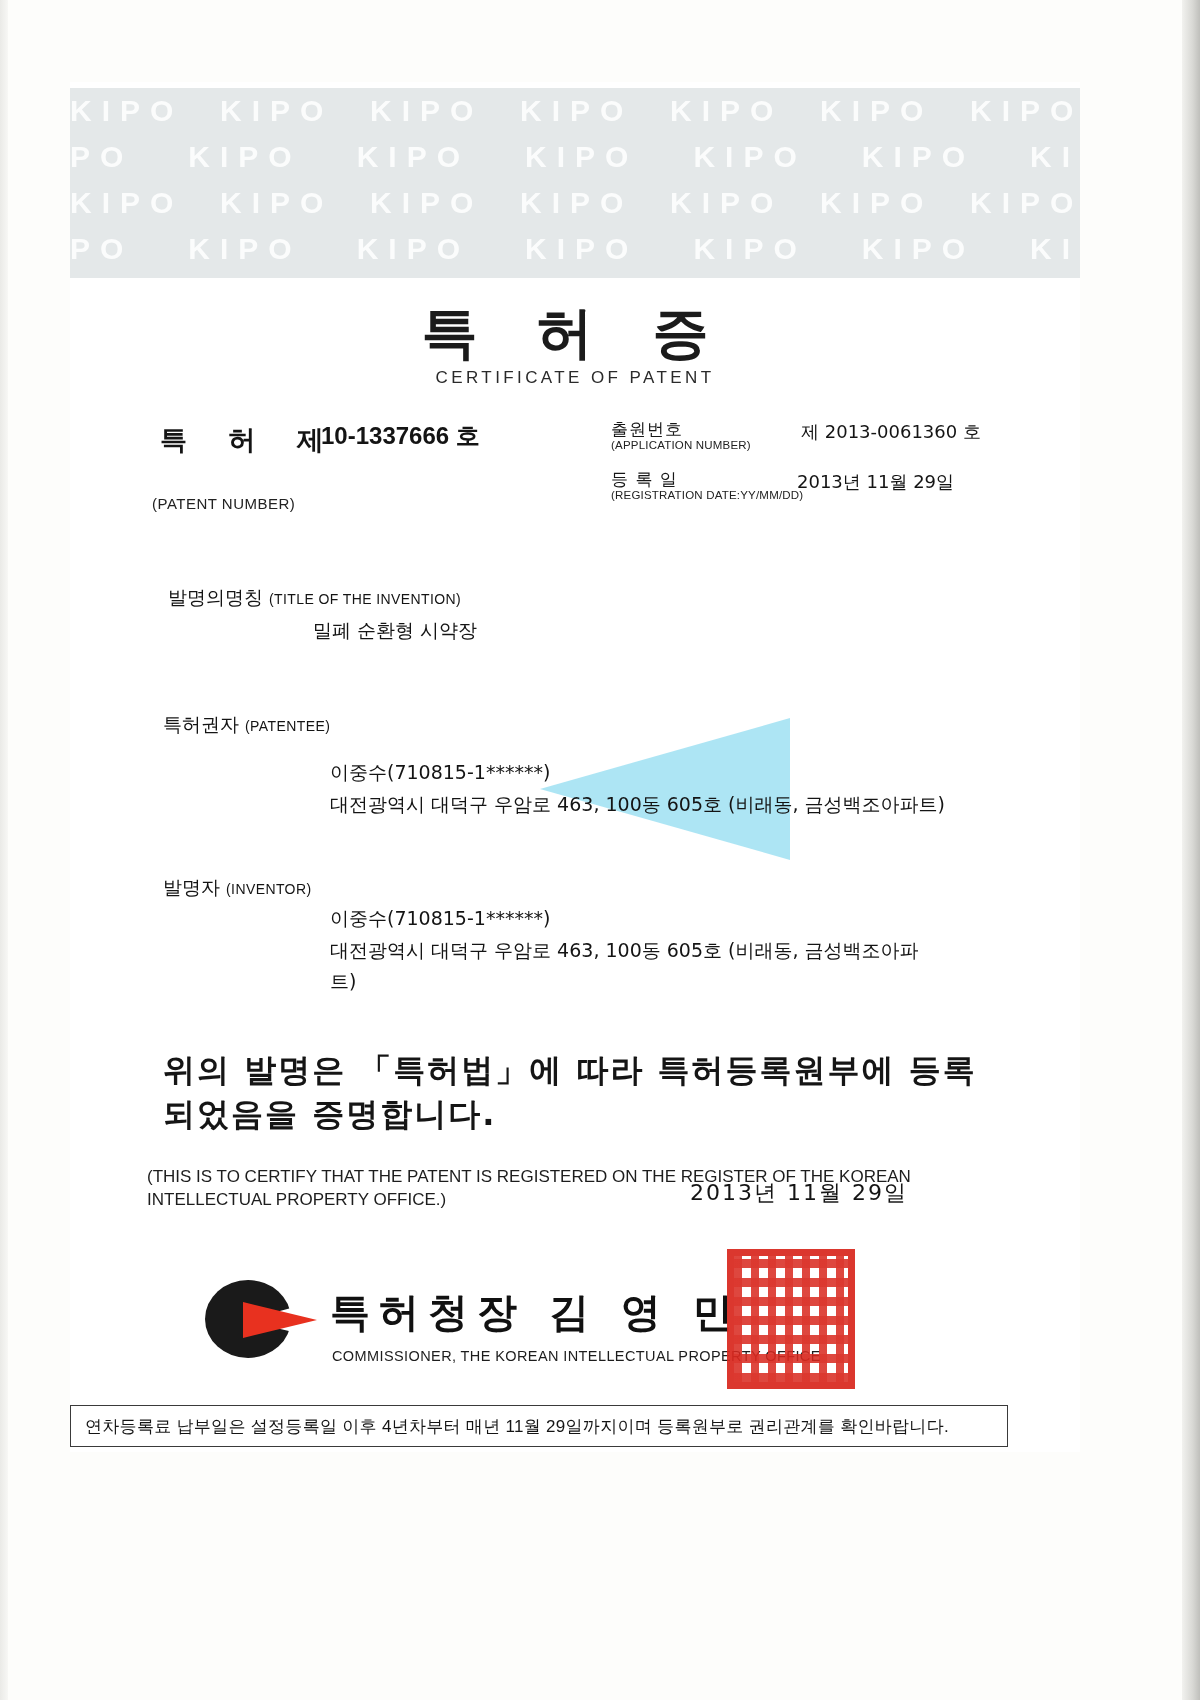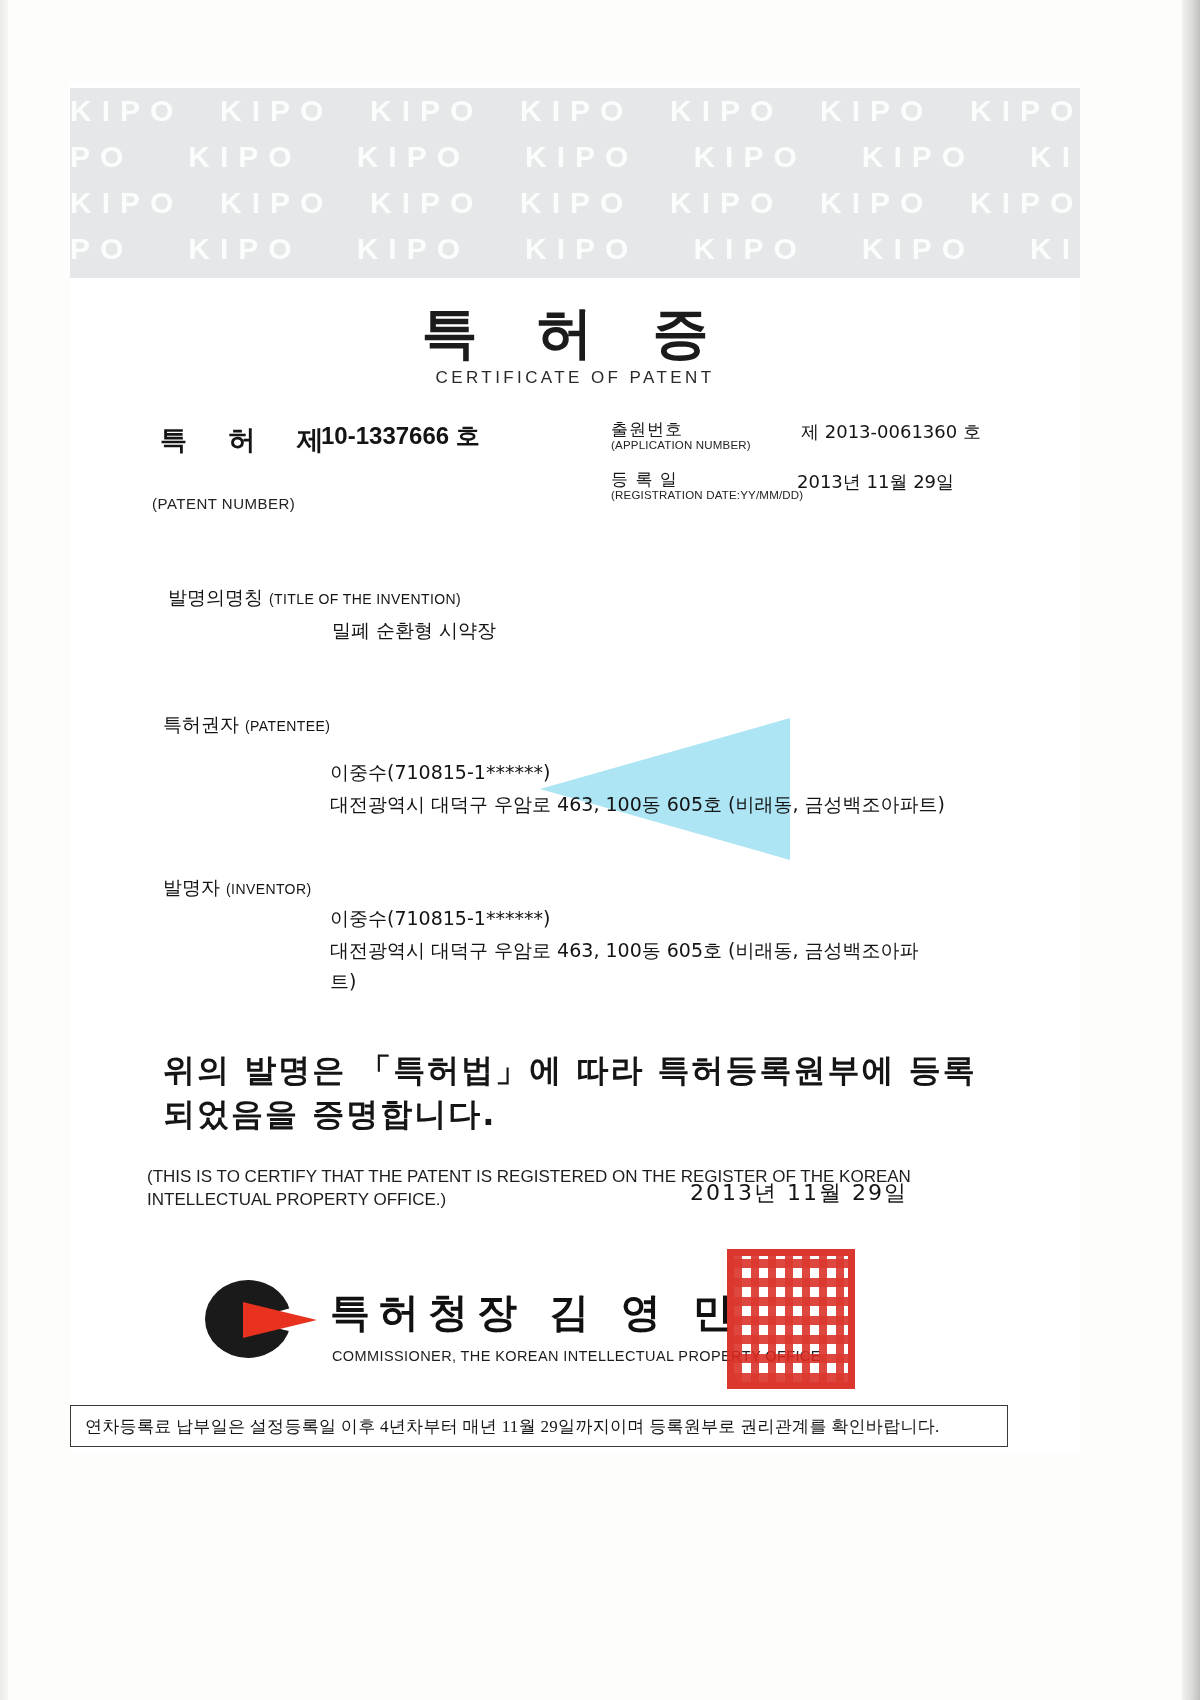--- a/index.html
+++ b/index.html
@@ -260,21 +260,21 @@
   }
   .sec-body {
     position: absolute;
     font-family: "DejaVu Sans", sans-serif;
     font-size: 19px;
     color: #141414;
     line-height: 31px;
   }
 
   #title-invention-head { left: 168px; top: 585px; }
-  #title-invention-body { left: 332px; top: 615px; }
+  #title-invention-body { left: 313px; top: 615px; }
 
   #patentee-head { left: 163px; top: 712px; }
   #patentee-name { left: 330px; top: 757px; }
   #patentee-addr { left: 330px; top: 789px; width: 640px; }
 
   #inventor-head { left: 163px; top: 875px; }
   #inventor-name { left: 330px; top: 903px; }
   #inventor-addr { left: 330px; top: 935px; width: 600px; }
 
   
@@ -387,21 +387,21 @@
     position: absolute;
     left: 70px;
     top: 1405px;
     width: 938px;
     height: 42px;
     border: 1px solid #3a3a3a;
     display: flex;
     align-items: center;
     padding-left: 14px;
     box-sizing: border-box;
-    font-family: Liberation Serif, serif;
+    font-family: Liberation Sans, sans-serif;
     font-size: 17px;
     color: #141414;
     letter-spacing: .3px;
   }
 </style>
 </head>
 <body>
 
 <div class="scan"></div>
 <div class="scan-edge-left"></div>

